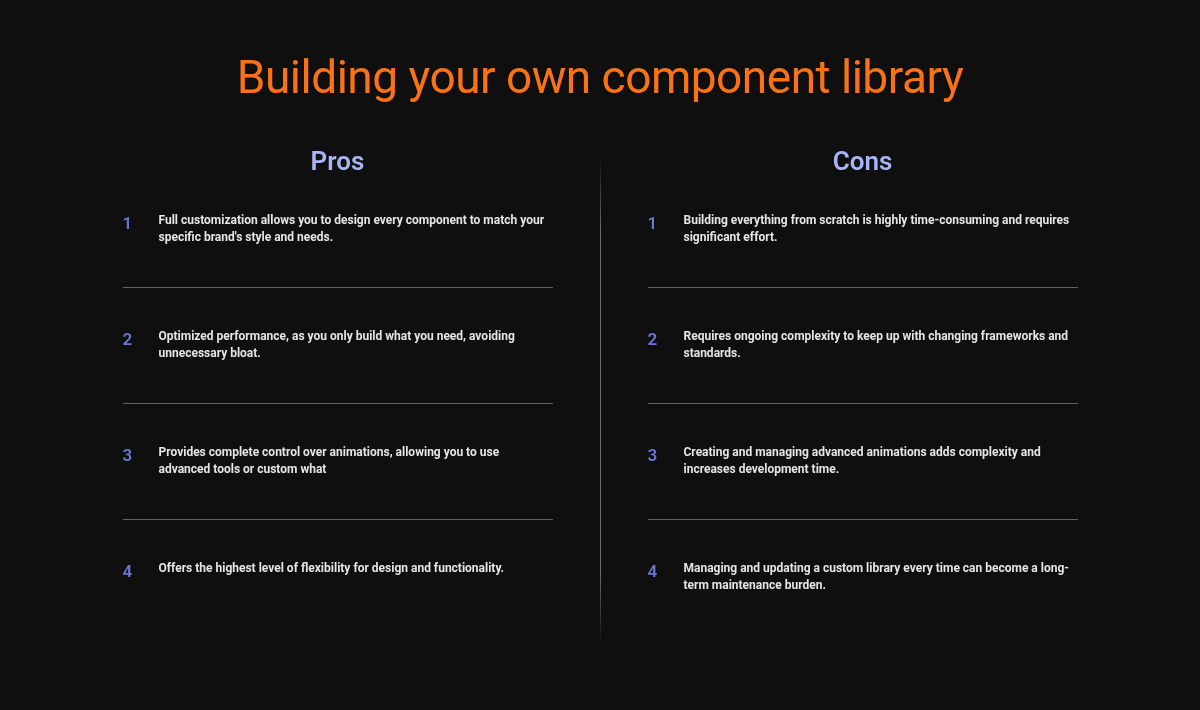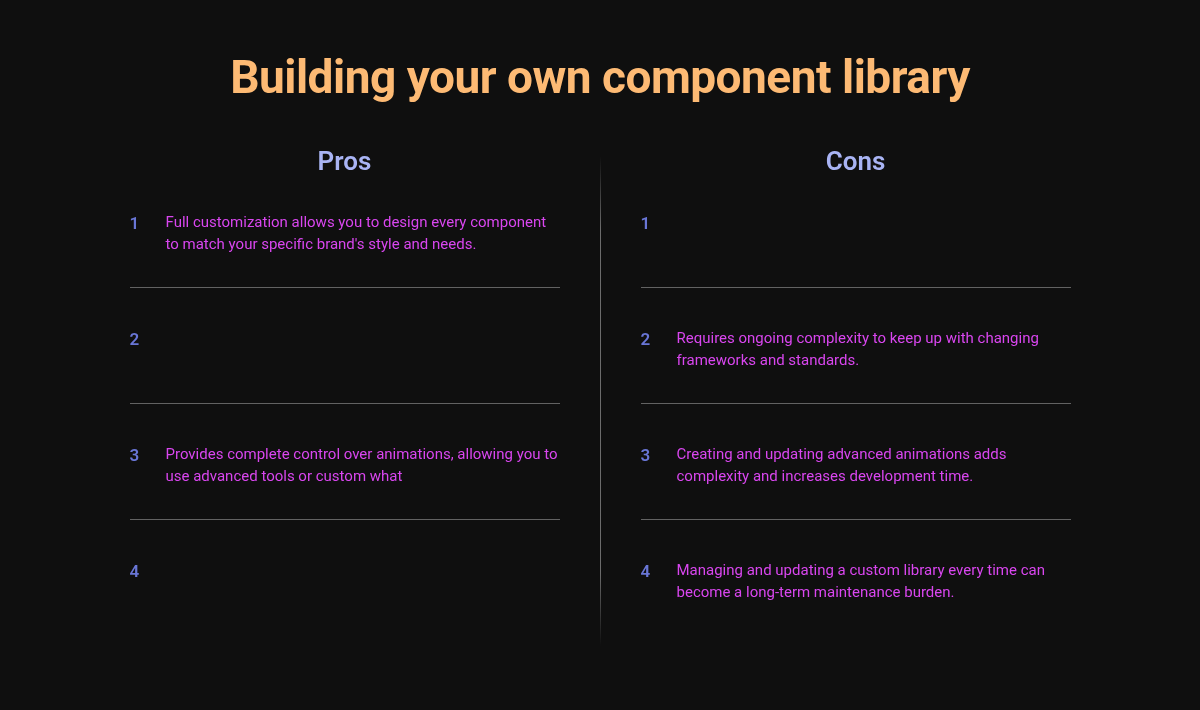--- a/index.html
+++ b/index.html
@@ -14,32 +14,32 @@
       font-family: -apple-system, BlinkMacSystemFont, "Segoe UI", Roboto, Helvetica, Arial, sans-serif;
       color: #ffffff;
       overflow: hidden;
     }
     .container {
       width: 100%;
       height: 100%;
       padding: 50px 100px 40px 100px;
     }
     .main-title {
-      color: #fdba74;
+      color: #f97316;
       font-size: 46px;
-      font-weight: 700;
+      font-weight: 400;
       text-align: center;
       margin-bottom: 42px;
       letter-spacing: -0.5px;
     }
     .columns {
       display: flex;
       justify-content: center;
       align-items: flex-start;
-      gap: 0;
+      gap: 7px;
       position: relative;
     }
     .column {
       flex: 1;
       max-width: 470px;
     }
     .column-left {
       padding-right: 40px;
     }
     .column-right {
@@ -74,68 +74,71 @@
     }
     .item-number {
       color: #6976d6;
       font-size: 17px;
       font-weight: 600;
       flex-shrink: 0;
       width: 14px;
       padding-top: 1px;
     }
     .item-text {
-      color: #d946ef;
-      font-size: 15px;
+      color: #e5e5e5;
+      font-size: 12px;
       line-height: 1.45;
-      font-weight: 400;
+      font-weight: 700;
     }
   </style>
 </head>
 <body>
 
 <div class="container">
   <h1 class="main-title">Building your own component library</h1>
 
   <div class="columns">
 
     <div class="column column-left">
       <h2 class="column-title">Pros</h2>
 
       <div class="item">
         <div class="item-number">1</div>
         <div class="item-text">Full customization allows you to design every component to match your specific brand's style and needs.</div>
       </div>
       <div class="item">
         <div class="item-number">2</div>
+        <div class="item-text">Optimized performance, as you only build what you need, avoiding unnecessary bloat.</div>
       </div>
       <div class="item">
         <div class="item-number">3</div>
         <div class="item-text">Provides complete control over animations, allowing you to use advanced tools or custom what</div>
       </div>
       <div class="item">
         <div class="item-number">4</div>
+        <div class="item-text">Offers the highest level of flexibility for design and functionality.</div>
       </div>
     </div>
 
     <div class="divider"></div>
 
     <div class="column column-right">
       <h2 class="column-title">Cons</h2>
 
       <div class="item">
         <div class="item-number">1</div>
+        <div class="item-text">Building everything from scratch is highly time-consuming and requires significant effort.</div>
       </div>
       <div class="item">
         <div class="item-number">2</div>
         <div class="item-text">Requires ongoing complexity to keep up with changing frameworks and standards.</div>
       </div>
       <div class="item">
         <div class="item-number">3</div>
-        <div class="item-text">Creating and updating advanced animations adds complexity and increases development time.</div>
+        <div class="item-text">Creating and managing advanced animations adds complexity and increases development time.</div>
       </div>
       <div class="item">
         <div class="item-number">4</div>
         <div class="item-text">Managing and updating a custom library every time can become a long-term maintenance burden.</div>
       </div>
     </div>
 
   </div>
 </div>
 

